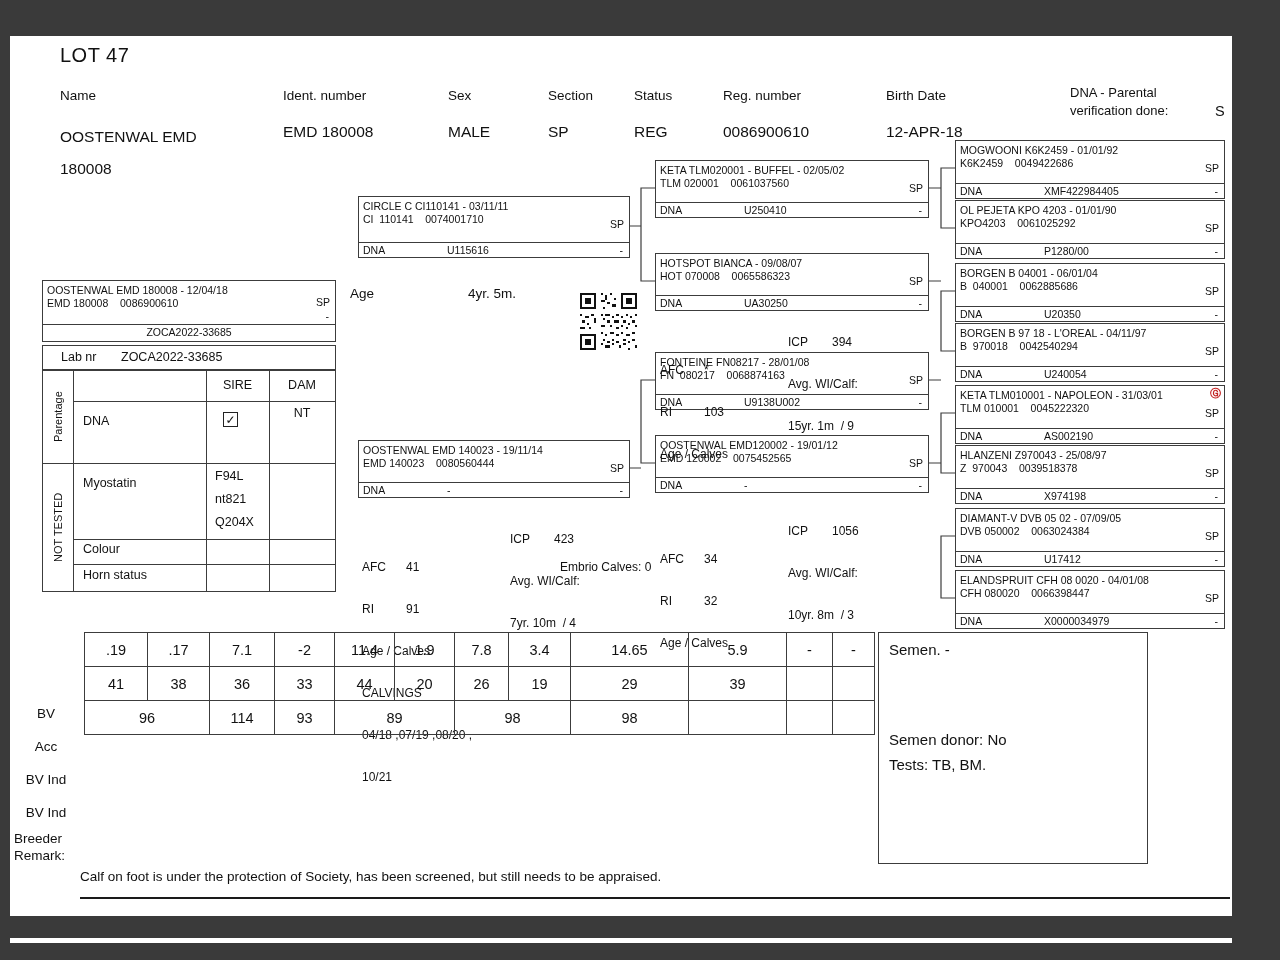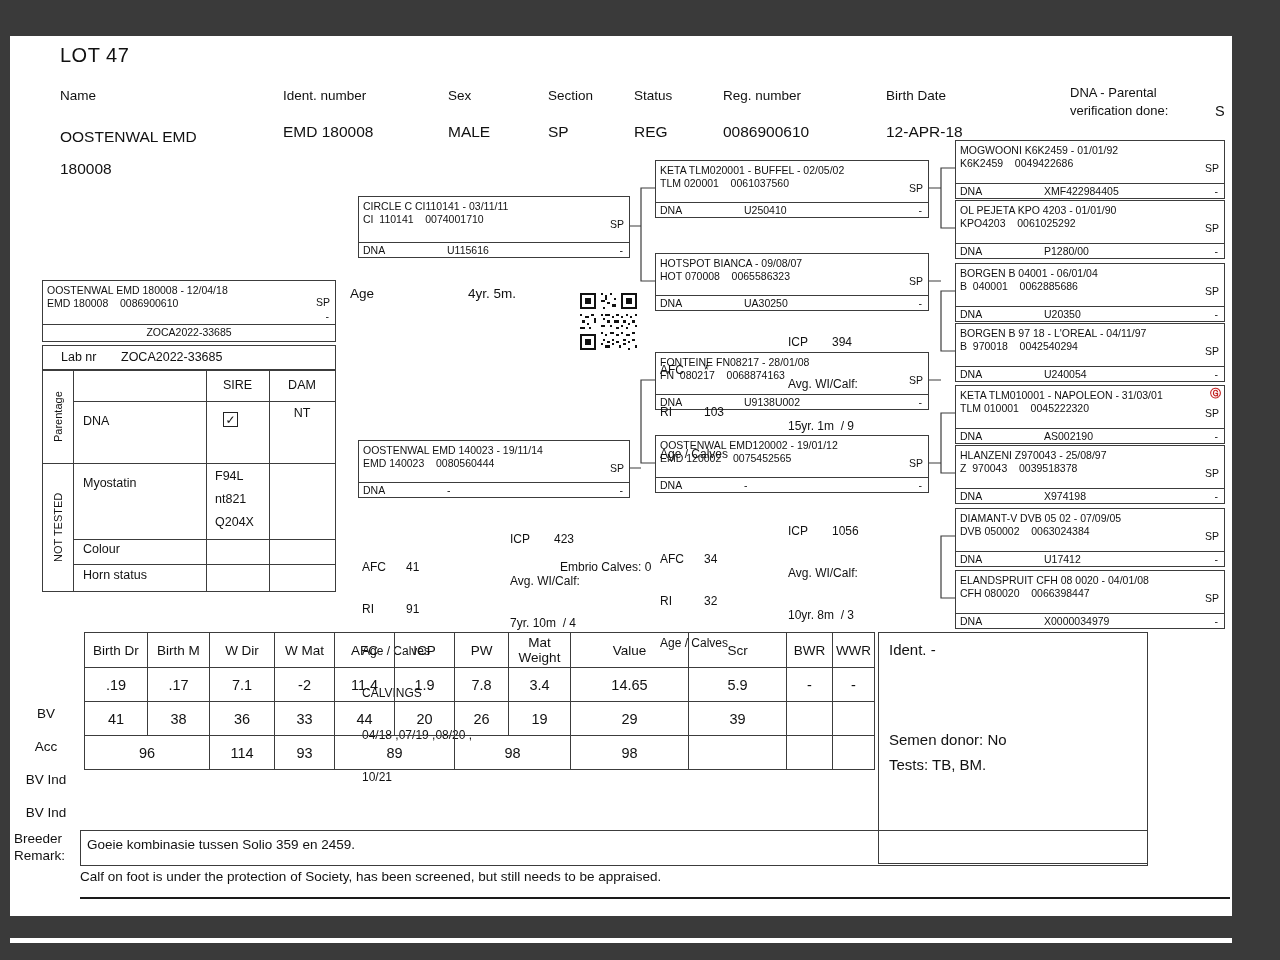--- a/index.html
+++ b/index.html
@@ -416,34 +416,20 @@
       <col style="width:60px">
         <col style="width:60px">
         <col style="width:54px">
         <col style="width:62px">
       <col style="width:118px">
         <col style="width:98px">
         <col style="width:46px">
         <col style="width:42px">
     </colgroup>
     <tbody>
-    <tr class="sub">
-      <td>Birth Dr</td>
-      <td>Birth M</td>
-      <td>W Dir</td>
-      <td>W Mat</td>
-      <td>AFC</td>
-      <td>ICP</td>
-      <td>PW</td>
-      <td>Mat Weight</td>
-      <td>Value</td>
-      <td>Scr</td>
-      <td>BWR</td>
-      <td>WWR</td>
-    </tr>
     <tr class="dat">
       <td>.19</td>
       <td>.17</td>
       <td>7.1</td>
       <td>-2</td>
       <td>11.4</td>
       <td>1.9</td>
       <td>7.8</td>
       <td>3.4</td>
       <td>14.65</td>
@@ -473,29 +459,26 @@
       <td colspan="2">98</td>
       <td>98</td>
       <td></td>
       <td></td>
       <td></td>
     </tr>
   </tbody>
     </table>
 
   <div class="infobox">
-    <div class="abs" style="left:10px;top:8px;font-size:15px">Ident. -</div>
+    <div class="abs" style="left:10px;top:8px;font-size:15px">Semen. -</div>
     <div class="abs" style="left:10px;top:98px;font-size:15px">Semen donor: No</div>
     <div class="abs" style="left:10px;top:123px;font-size:15px">Tests: TB, BM.</div>
   </div>
 
   <div class="abs" style="left:14px;top:830px;font-size:13.5px;line-height:17px">
     <div>Breeder</div>
     <div>Remark:</div>
   </div>
-  <div class="remarkbox">
-    <div class="abs" style="left:6px;top:6px">Goeie kombinasie tussen Solio 359 en 2459.</div>
-  </div>
 
   <div class="footnote">Calf on foot is under the protection of Society, has been screened, but still needs to be appraised.</div>
   <div class="hrule"></div>
 
 </div>
 
 </body></html>

